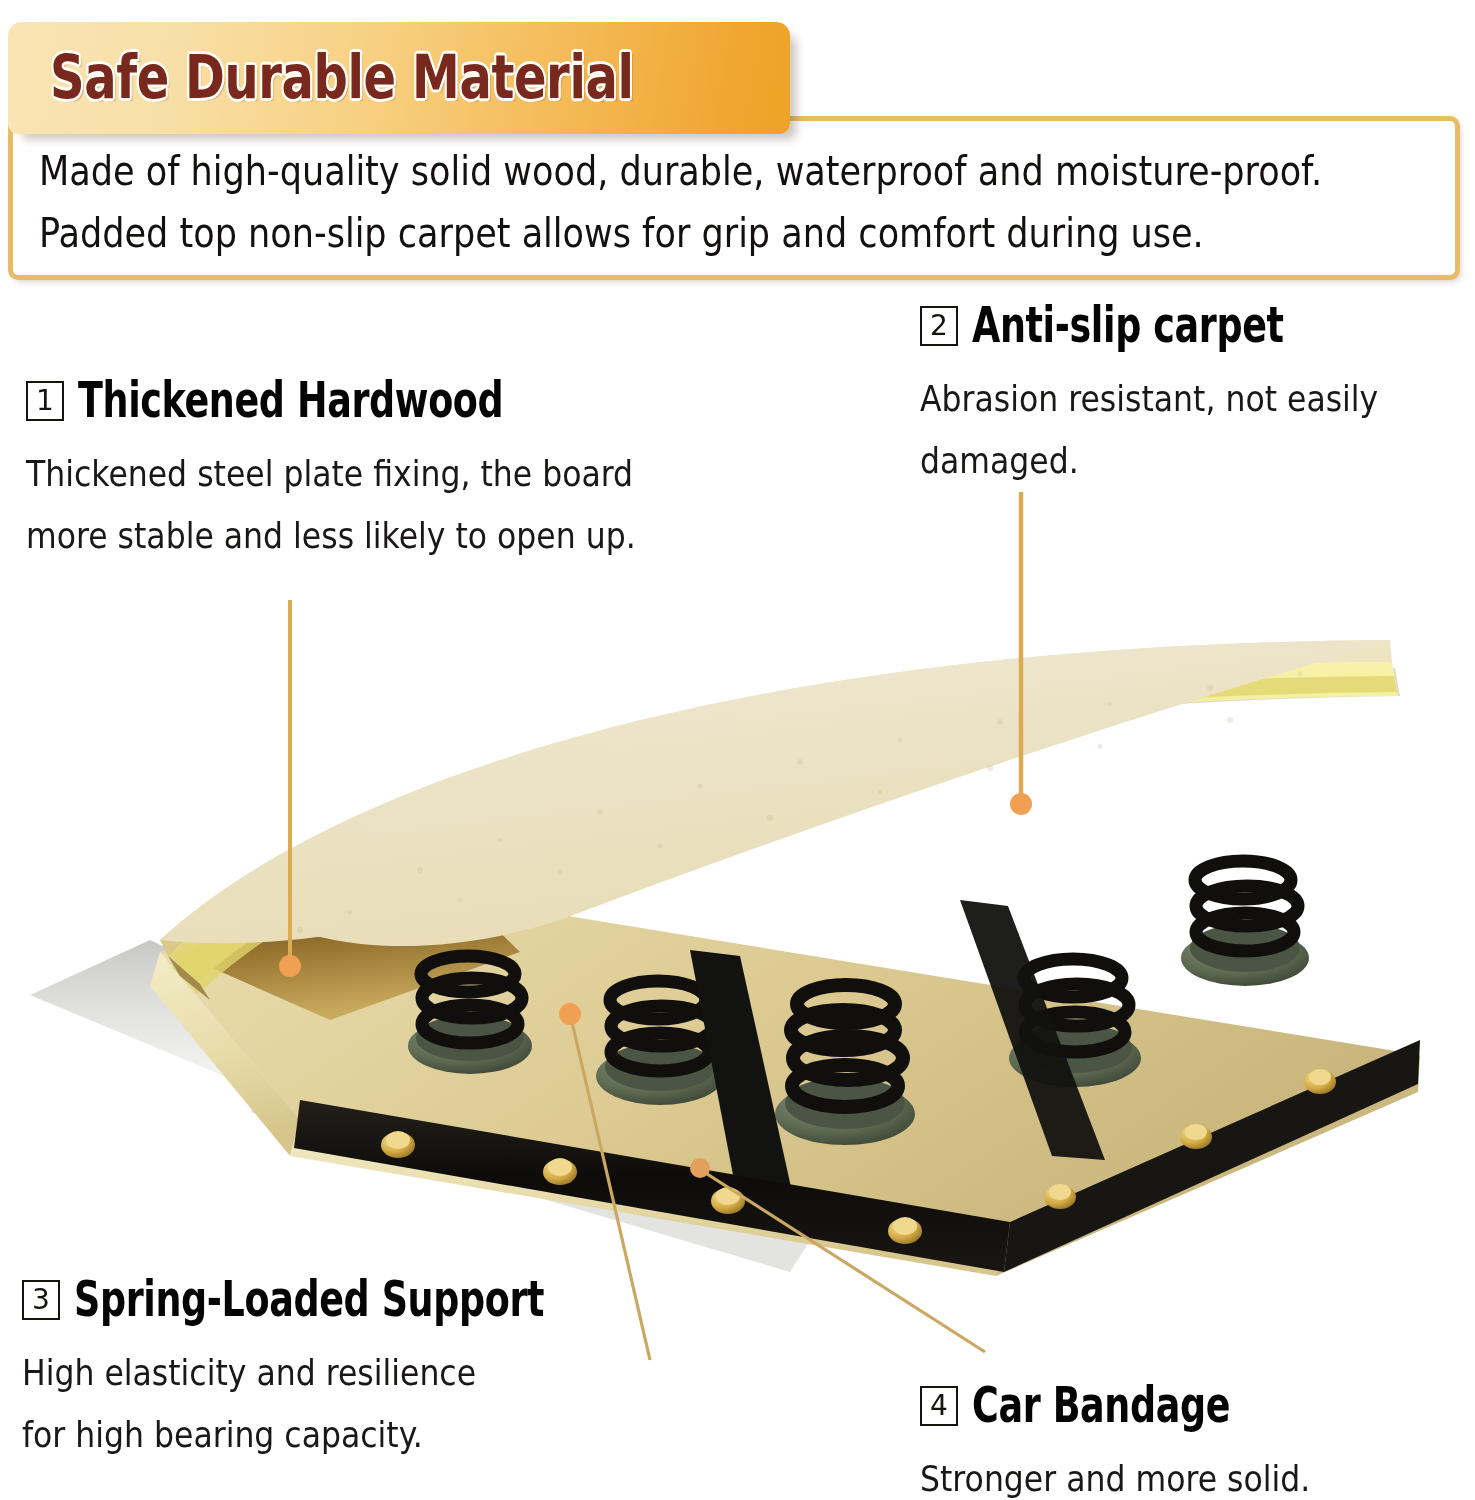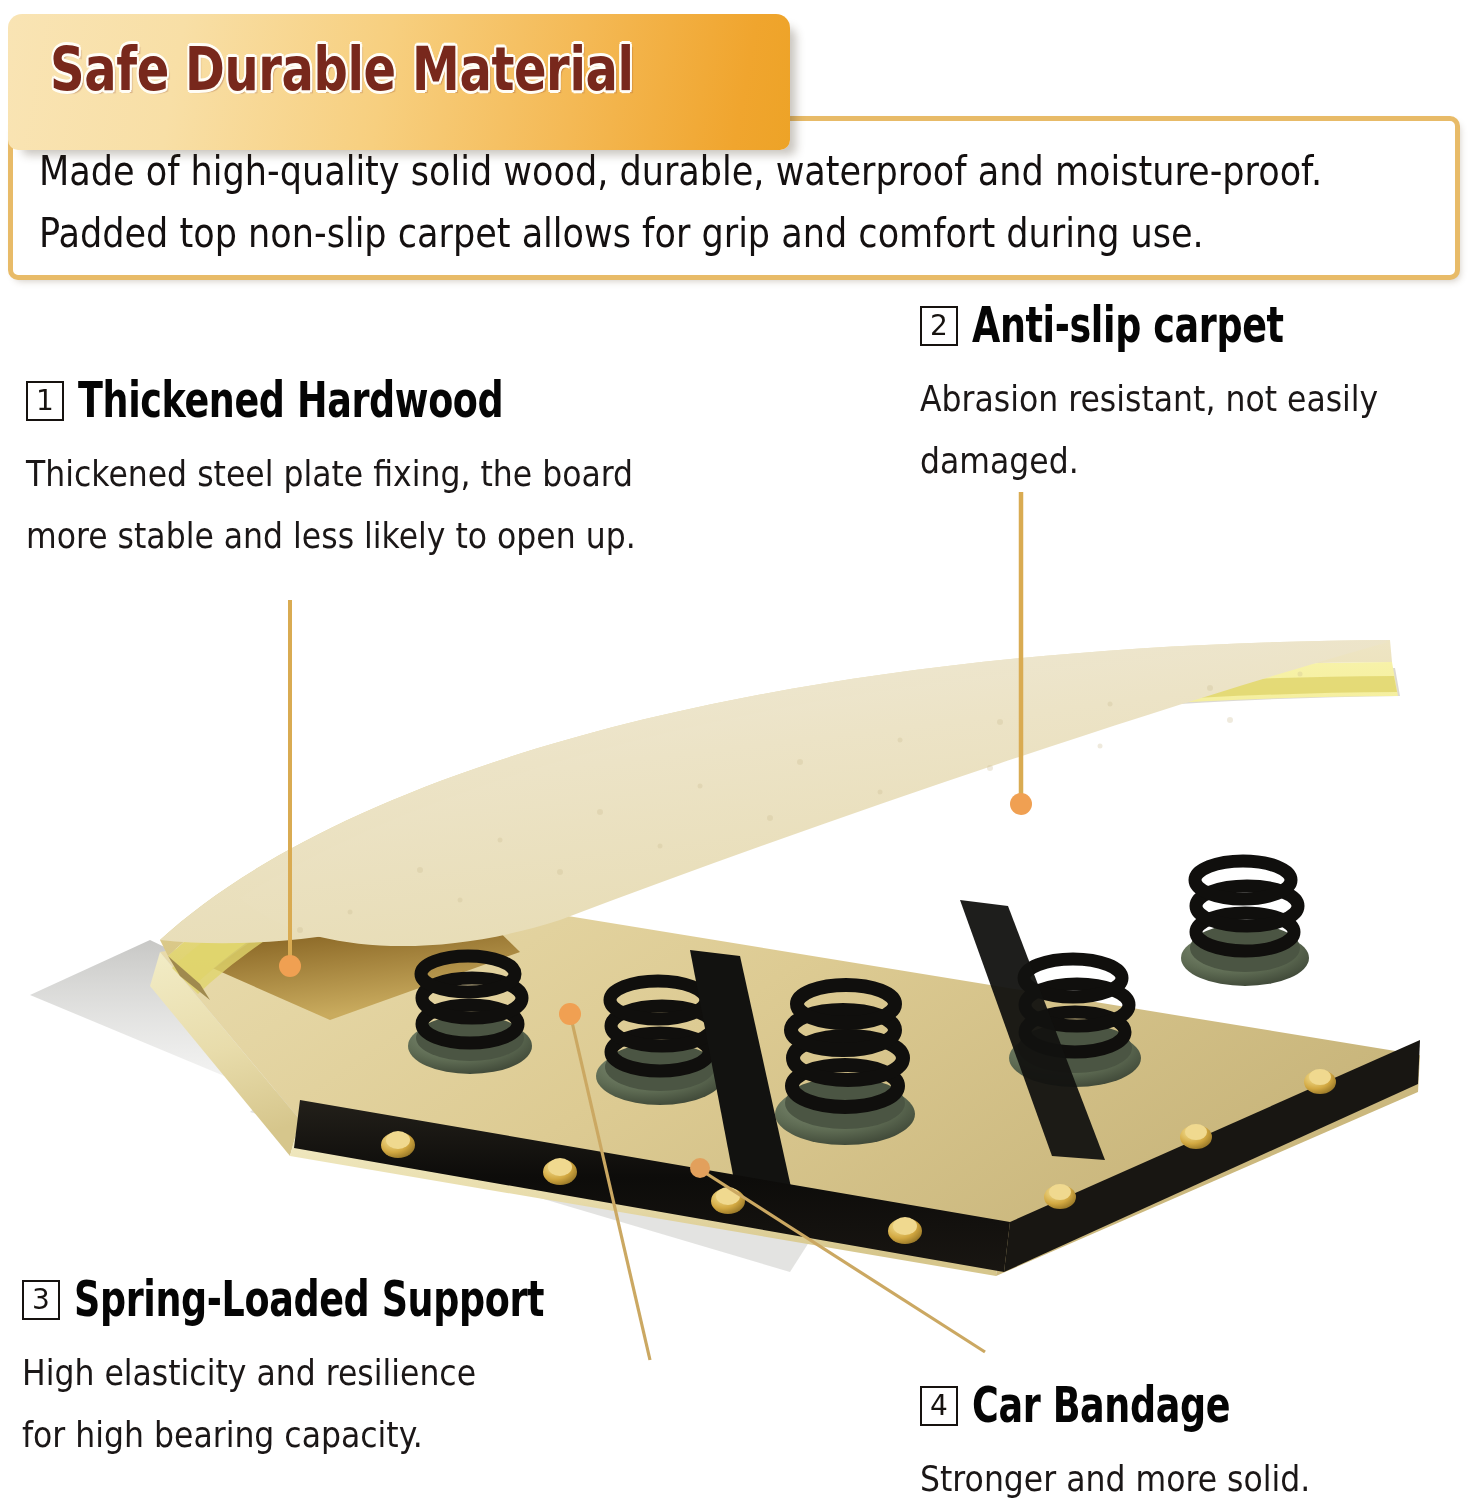--- a/index.html
+++ b/index.html
@@ -13,23 +13,23 @@
     position: relative;
     overflow: hidden;
     font-family: "Liberation Sans", sans-serif;
     -webkit-font-smoothing: antialiased;
   }
 
   
   .banner-tab {
     position: absolute;
     left: 8px;
-    top: 14px;
+    top: 22px;
     width: 782px;
-    height: 136px;
+    height: 112px;
     border-radius: 14px 14px 10px 10px;
     background: linear-gradient(100deg,
         #f9e4b4 0%,
         #f8dfa6 22%,
         #f7cf7f 48%,
         #f4b955 72%,
         #f0a52e 93%,
         #eda327 100%);
     box-shadow: 10px 9px 10px -4px rgba(60,45,25,0.28);
     z-index: 3;

